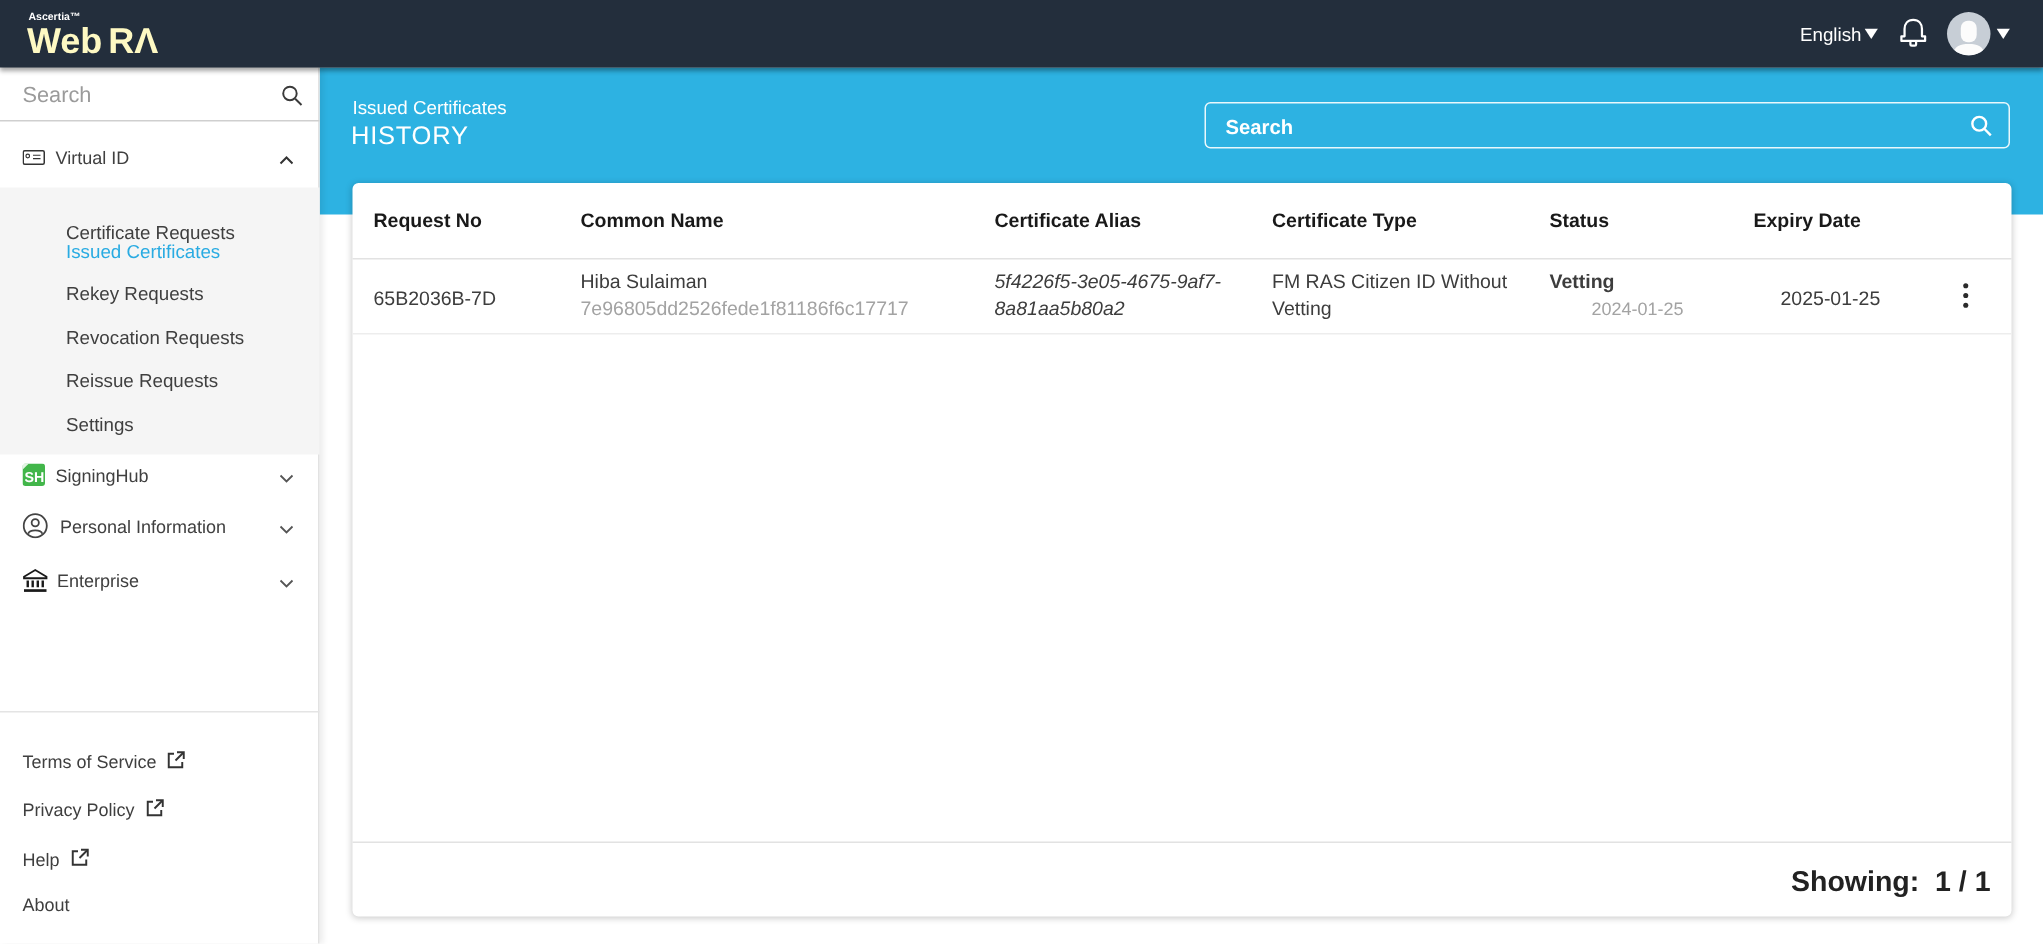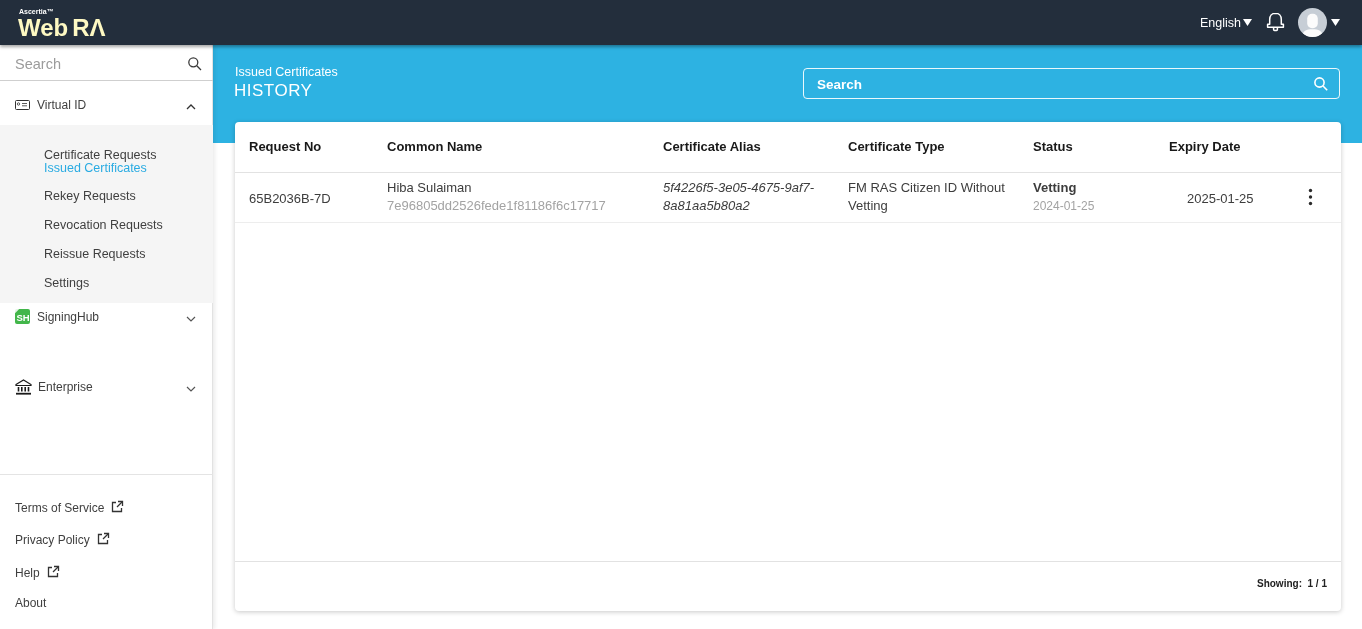--- a/index.html
+++ b/index.html
@@ -49,21 +49,21 @@
 #card { position:absolute; left:22px; top:77px; width:1106px; height:489px;
   background:#fff; border-radius:4px; box-shadow:0 1px 5px rgba(0,0,0,.22); }
 .th { position:absolute; top:0; height:50px; font-weight:bold; font-size:13px; color:#191919; }
 .th span, .td span { position:absolute; top:17px; white-space:nowrap; }
 #thead-border { position:absolute; left:0; top:50px; width:1106px; height:1px; background:#e2e2e2; }
 #row { position:absolute; left:0; top:51px; width:1123px; height:49px; }
 #row-border { position:absolute; left:0; top:100px; width:1106px; height:1px; background:#ededed; }
 .td { position:absolute; font-size:13px; color:#3d3d3d; white-space:nowrap; line-height:17.5px; }
 .sub { color:#a3a3a3; }
 #foot-border { position:absolute; left:0; top:439px; width:1106px; height:1px; background:#e2e2e2; }
-#showing { position:absolute; right:14px; top:456px; font-size:10px; font-weight:bold; color:#222; }
+#showing { position:absolute; right:14px; top:456px; font-size:19px; font-weight:bold; color:#222; }
 </style>
 </head>
 <body>
 
 <div id="topbar">
   <div id="logo-asc">Ascertia™</div>
   <div id="logo-web">Web<span class="ra">RΛ</span></div>
   <div id="tb-eng">English</div>
   <svg style="position:absolute; left:1243px; top:19px;" width="9" height="7" viewBox="0 0 9 7">
       <path d="M0 0 L9 0 L4.5 7 Z" fill="#fff"></path>
@@ -120,20 +120,31 @@
       <rect x="0" y="0" width="15" height="15" rx="2" fill="#42b64a"></rect>
       <path d="M0 0 L4.2 0 L0 4.2 Z" fill="#fff" opacity="0.85"></path>
       <text x="8" y="12" font-size="9.5" font-weight="bold" fill="#fff" text-anchor="middle" font-family="Liberation Sans">SH</text>
     </svg>
     <span class="txt" style="left:37px;">SigningHub</span>
     <svg class="chev" style="top:10px;" viewBox="0 0 12 12">
         <path d="M2 4 L6 8 L10 4" fill="none" stroke="#555" stroke-width="1.2"></path>
       </svg>
   </div>
 
+  <div class="sb-item" style="top:292px;">
+    <svg class="abs" style="left:15px; top:5px;" width="17" height="17" viewBox="0 0 17 17">
+      <circle cx="8.5" cy="8.5" r="7.7" fill="none" stroke="#444" stroke-width="1.2"></circle>
+      <circle cx="8.5" cy="6.5" r="2.4" fill="none" stroke="#444" stroke-width="1.2"></circle>
+      <path d="M3.8 13.8 C4.6 10.8 12.4 10.8 13.2 13.8" fill="none" stroke="#444" stroke-width="1.2"></path>
+    </svg>
+    <span class="txt" style="left:40px;">Personal Information</span>
+    <svg class="chev" style="top:10px;" viewBox="0 0 12 12">
+        <path d="M2 4 L6 8 L10 4" fill="none" stroke="#555" stroke-width="1.2"></path>
+      </svg>
+  </div>
 
   <div class="sb-item" style="top:328px;">
     <svg class="abs" style="left:15px; top:6px;" width="17" height="16" viewBox="0 0 17 16">
       <path d="M1 5.5 L8.5 1 L16 5.5 L16 6.5 L1 6.5 Z" fill="none" stroke="#1a1a1a" stroke-width="1.2"></path>
       <line x1="3.5" y1="8" x2="3.5" y2="12.5" stroke="#1a1a1a" stroke-width="1.6"></line>
       <line x1="6.8" y1="8" x2="6.8" y2="12.5" stroke="#1a1a1a" stroke-width="1.6"></line>
       <line x1="10.2" y1="8" x2="10.2" y2="12.5" stroke="#1a1a1a" stroke-width="1.6"></line>
       <line x1="13.5" y1="8" x2="13.5" y2="12.5" stroke="#1a1a1a" stroke-width="1.6"></line>
       <rect x="1" y="13.8" width="15" height="1.8" fill="#1a1a1a"></rect>
     </svg>
@@ -200,21 +211,21 @@
     <div class="th">
         <span style="left:890px;margin-left:44px;">Expiry Date</span>
       </div>
     <div id="thead-border"></div>
 
     <div id="row">
       <div class="td" style="left:14px; top:17px;">65B2036B-7D</div>
       <div class="td" style="left:152px; top:6px;">Hiba Sulaiman<br><span class="sub" style="position:static;">7e96805dd2526fede1f81186f6c17717</span></div>
       <div class="td" style="left:428px; top:6px;font-style:italic;">5f4226f5-3e05-4675-9af7-<br>8a81aa5b80a2</div>
       <div class="td" style="left:613px; top:6px;">FM RAS Citizen ID Without<br>Vetting</div>
-      <div class="td" style="left:798px; top:6px;"><b>Vetting</b><br><span class="sub" style="position:static; font-size:12px;">2024-01-25</span></div>
+      <div class="td" style="left:798px; top:6px;"><b>Vetting</b><br><span class="sub" style="position:static; font-size:12px;margin-left:28px;">2024-01-25</span></div>
       <div class="td" style="left:924px; top:17px;margin-left:28px;">2025-01-25</div>
       <svg style="position:absolute; left:1073px; top:15px;" width="5" height="18" viewBox="0 0 5 18">
         <circle cx="2.5" cy="2.5" r="1.7" fill="#2b2b2b"></circle>
         <circle cx="2.5" cy="9" r="1.7" fill="#2b2b2b"></circle>
         <circle cx="2.5" cy="15.5" r="1.7" fill="#2b2b2b"></circle>
       </svg>
     </div>
     <div id="row-border"></div>
 
     <div id="foot-border"></div>

